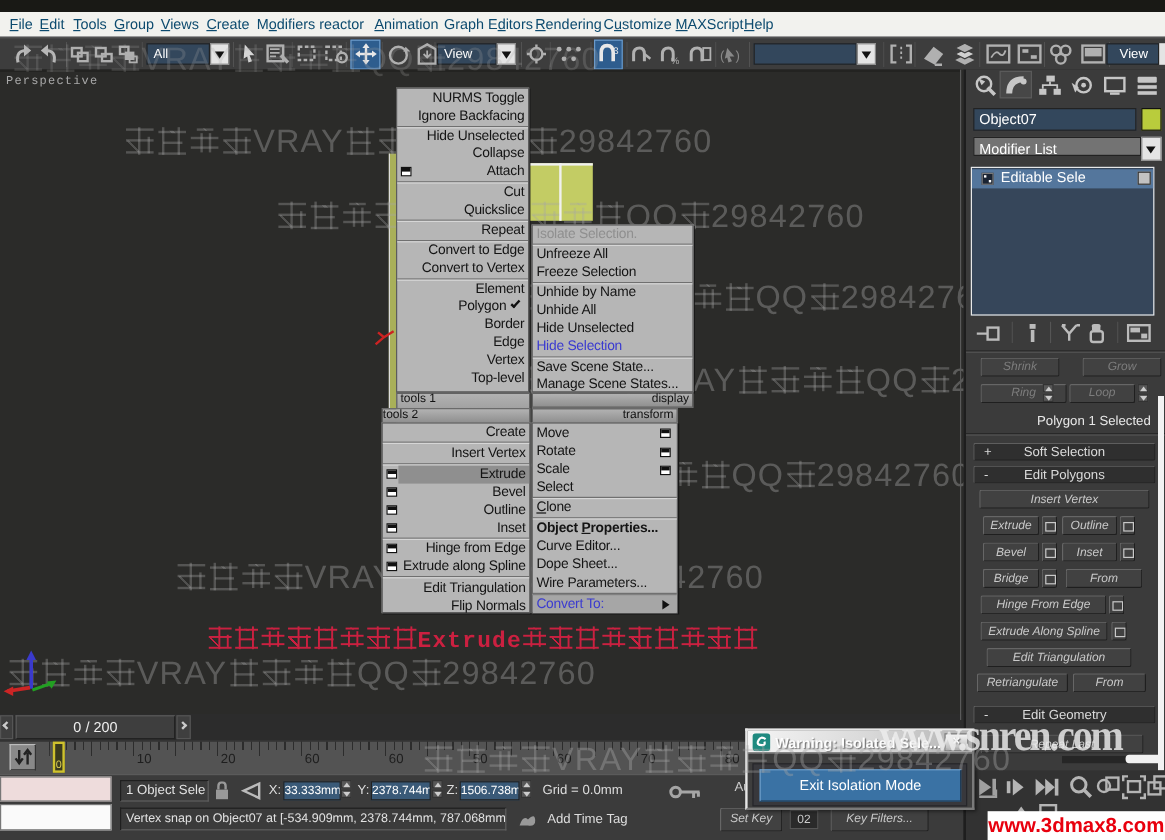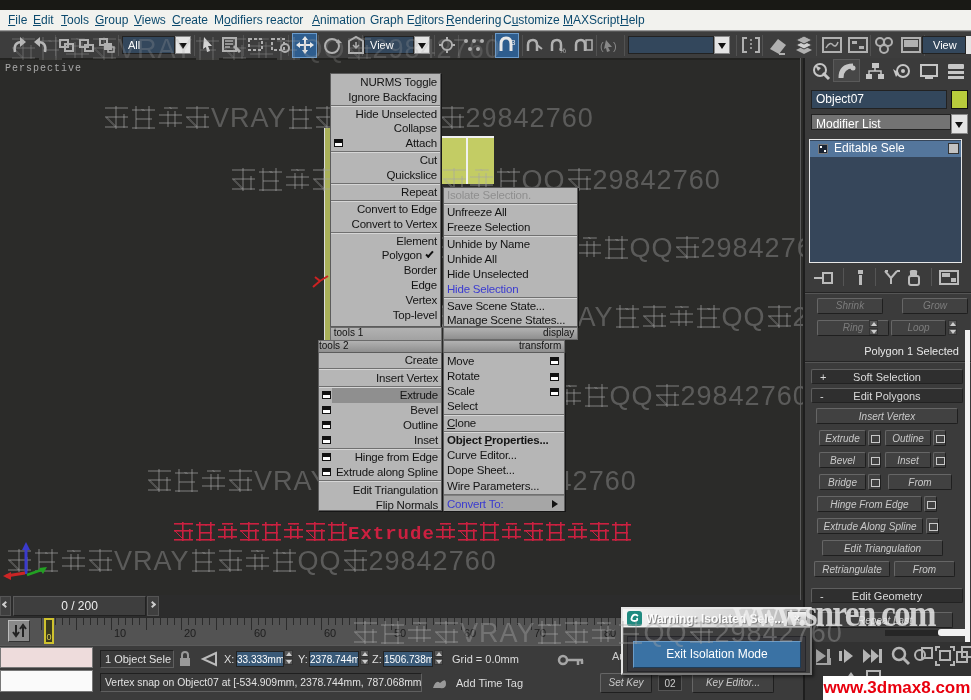--- a/index.html
+++ b/index.html
@@ -495,21 +495,21 @@
         <path d="M11 8 L27 8 M22 8 L22 13 M26 8 L26 12" stroke="#a5a5a5" stroke-width="2.5"></path>
       </svg>
     <div style="position:absolute;left:612px;top:4px;color:#ccc;font-size:11px;">Auto</div>
     <div class="sunken" style="left:100px;top:27px;width:322px;height:19px;line-height:17px;padding-left:4px;font-size:10.4px;">Vertex snap on Object07 at [-534.909mm, 2378.744mm, 787.068mm]</div>
     <svg style="position:absolute;left:430px;top:29px" width="20" height="16">
         <path d="M3 13 Q6 4 10 8 Q16 2 16 9 Q16 14 10 13 Z" fill="#999"></path>
       </svg>
     <div style="position:absolute;left:456px;top:31px;color:#ddd;font-size:11px;">Add Time Tag</div>
     <div class="mbtn" style="left:600px;top:27px;width:52px;height:20px;line-height:18px;">Set Key</div>
     <div style="position:absolute;left:658px;top:29px;width:24px;height:16px;background:#2a2a2a;border:1px solid #555;color:#ccc;font-size:10px;text-align:center;line-height:15px;">02</div>
-    <div class="mbtn" style="left:692px;top:27px;width:82px;height:20px;line-height:18px;">Key Editor...</div>
+    <div class="mbtn" style="left:692px;top:27px;width:82px;height:20px;line-height:18px;">Key Filters...</div>
   </div>
 
   <div id="quadmenus" style="position:relative;z-index:10;">
     <div class="qm" id="m1l" style="left:330px;top:73px;width:111px;height:254px;text-align:right;">
       <div class="mi" style="height:16px;line-height:16px;">NURMS Toggle&nbsp;</div>
       <div class="mi" style="height:15px;line-height:14px;">Ignore Backfacing&nbsp;</div>
       <div class="sep"></div>
       <div class="mi" style="height:14px;line-height:14px;">Hide Unselected&nbsp;</div>
       <div class="mi" style="height:15px;line-height:15px;">Collapse&nbsp;</div>
       <div class="mi" style="height:15px;line-height:14px;">Attach&nbsp;<span class="boxicon" style="left:3px;top:3px;"></span></div>

